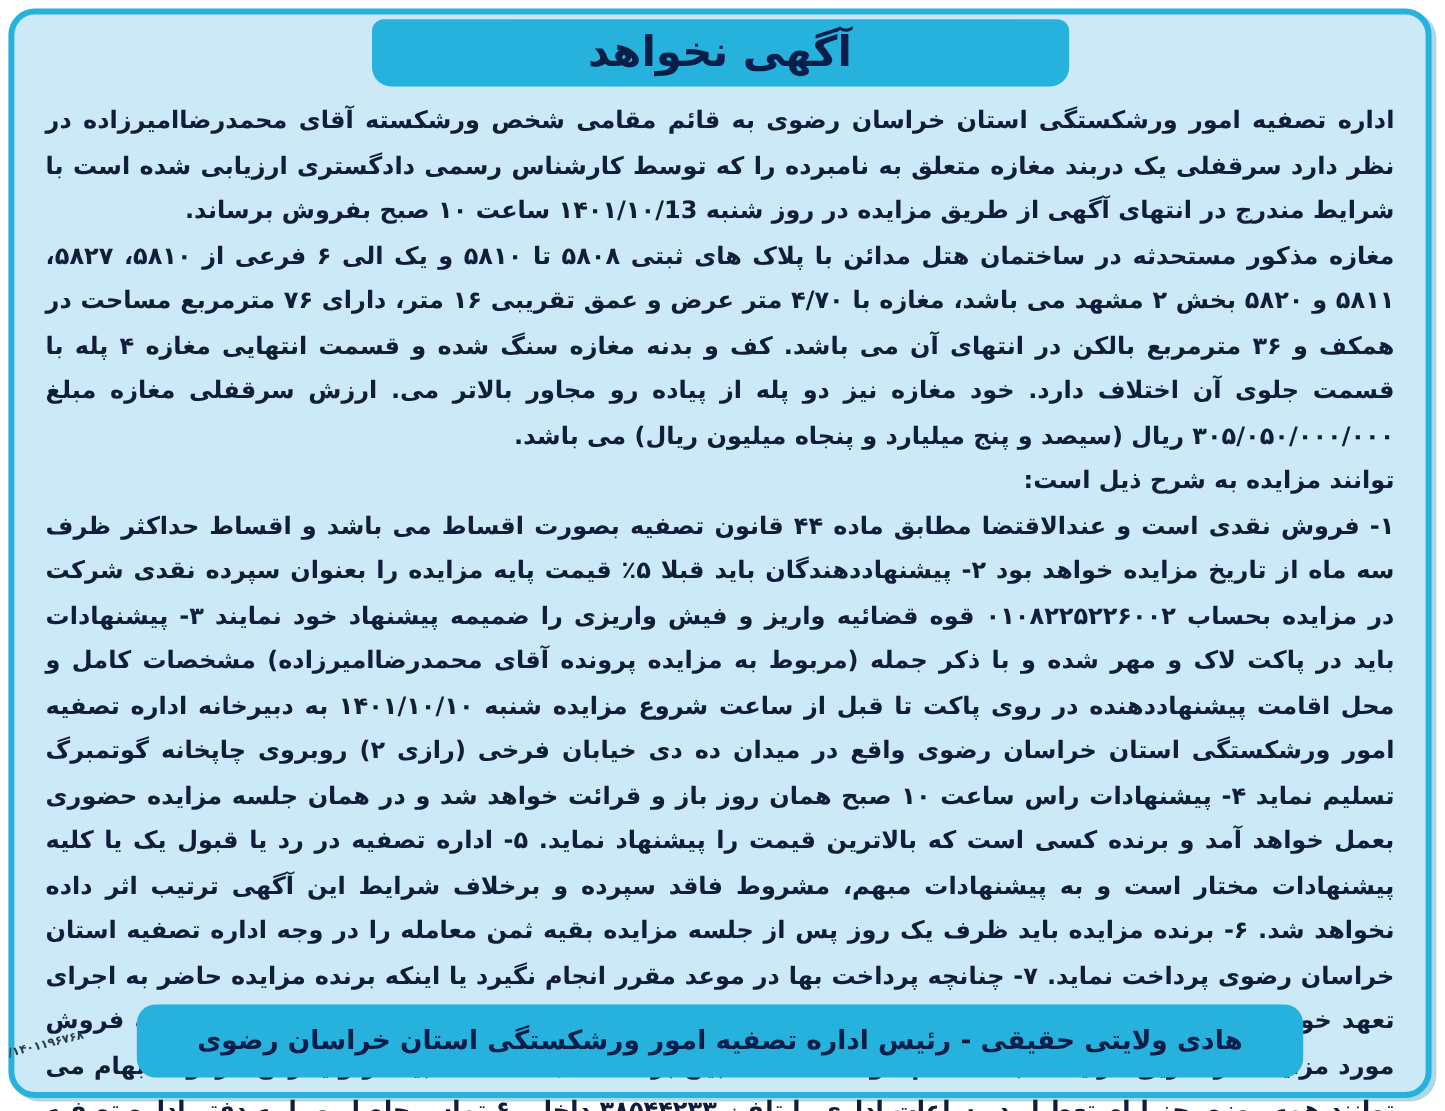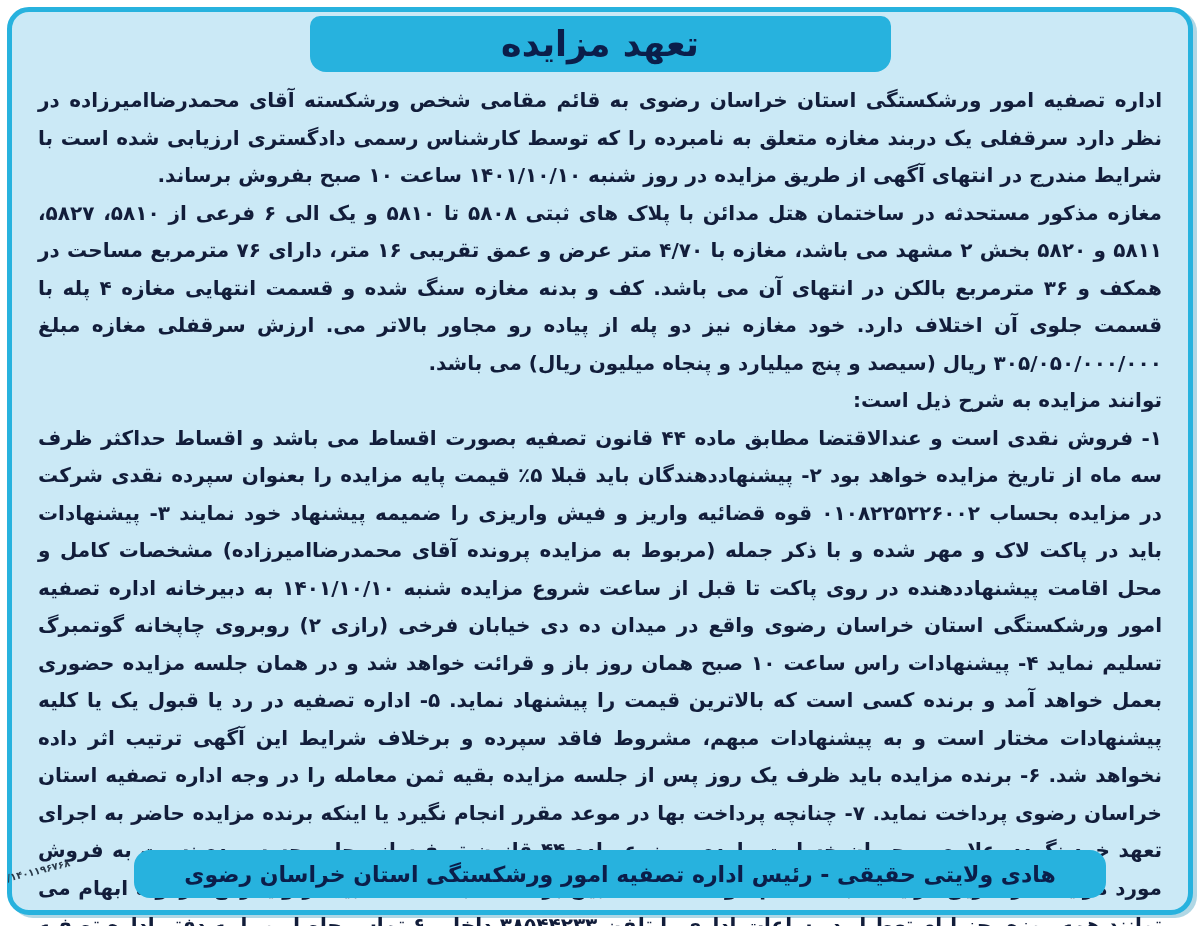--- a/index.html
+++ b/index.html
@@ -38,26 +38,25 @@
     font-weight: bold;
     font-size: 20px;
     line-height: 37.5px;
     text-align: justify;
   }
   .ad-body p { margin: 0; }
   .footer-banner {
     position: absolute;
     bottom: 12px; left: 50%;
     transform: translateX(-50%);
-    width: 972px; height: 48px;
+    width: 972px; height: 61px;
     background: #27b2de;
     border-radius: 16px;
     display: flex; align-items: center; justify-content: center;
     direction: rtl;
-    margin-left: 20px;
   }
   .footer-banner .signature-text {
     font-size: 22px;
     font-weight: bold;
     color: #0b1e4a;
   }
   .ad-code {
     position: absolute;
     left: -6px; bottom: 34px;
     font-size: 10px;
@@ -67,25 +66,25 @@
     direction: ltr;
     letter-spacing: 1px;
   }
 </style>
 </head>
 <body>
 
 <div class="ad-frame">
 
   <div class="title-banner">
-    <span class="title-text">تعهد مزایده</span>
+    <span class="title-text">آگهی نخواهد</span>
   </div>
 
   <div class="ad-body">
-    <p>اداره تصفیه امور ورشکستگی استان خراسان رضوی به قائم مقامی شخص ورشکسته آقای محمدرضاامیرزاده در نظر دارد سرقفلی یک دربند مغازه متعلق به نامبرده را که توسط کارشناس رسمی دادگستری ارزیابی شده است با شرایط مندرج در انتهای آگهی از طریق مزایده در روز شنبه ۱۴۰۱/۱۰/۱۰ ساعت ۱۰ صبح بفروش برساند.</p>
+    <p>اداره تصفیه امور ورشکستگی استان خراسان رضوی به قائم مقامی شخص ورشکسته آقای محمدرضاامیرزاده در نظر دارد سرقفلی یک دربند مغازه متعلق به نامبرده را که توسط کارشناس رسمی دادگستری ارزیابی شده است با شرایط مندرج در انتهای آگهی از طریق مزایده در روز شنبه ۱۴۰۱/۱۰/13 ساعت ۱۰ صبح بفروش برساند.</p>
     <p>مغازه مذکور مستحدثه در ساختمان هتل مدائن با پلاک های ثبتی ۵۸۰۸ تا ۵۸۱۰ و یک الی ۶ فرعی از ۵۸۱۰، ۵۸۲۷، ۵۸۱۱ و ۵۸۲۰ بخش ۲ مشهد می باشد، مغازه با ۴/۷۰ متر عرض و عمق تقریبی ۱۶ متر، دارای ۷۶ مترمربع مساحت در همکف و ۳۶ مترمربع بالکن در انتهای آن می باشد. کف و بدنه مغازه سنگ شده و قسمت انتهایی مغازه ۴ پله با قسمت جلوی آن اختلاف دارد. خود مغازه نیز دو پله از پیاده رو مجاور بالاتر می. ارزش سرقفلی مغازه مبلغ ۳۰۵/۰۵۰/۰۰۰/۰۰۰ ریال (سیصد و پنج میلیارد و پنجاه میلیون ریال) می باشد.</p>
     <p>توانند مزایده به شرح ذیل است:</p>
     <p>۱- فروش نقدی است و عندالاقتضا مطابق ماده ۴۴ قانون تصفیه بصورت اقساط می باشد و اقساط حداکثر ظرف سه ماه از تاریخ مزایده خواهد بود ۲- پیشنهاددهندگان باید قبلا ۵٪ قیمت پایه مزایده را بعنوان سپرده نقدی شرکت در مزایده بحساب ۰۱۰۸۲۲۵۲۲۶۰۰۲ قوه قضائیه واریز و فیش واریزی را ضمیمه پیشنهاد خود نمایند ۳- پیشنهادات باید در پاکت لاک و مهر شده و با ذکر جمله (مربوط به مزایده پرونده آقای محمدرضاامیرزاده) مشخصات کامل و محل اقامت پیشنهاددهنده در روی پاکت تا قبل از ساعت شروع مزایده شنبه ۱۴۰۱/۱۰/۱۰ به دبیرخانه اداره تصفیه امور ورشکستگی استان خراسان رضوی واقع در میدان ده دی خیابان فرخی (رازی ۲) روبروی چاپخانه گوتمبرگ تسلیم نماید ۴- پیشنهادات راس ساعت ۱۰ صبح همان روز باز و قرائت خواهد شد و در همان جلسه مزایده حضوری بعمل خواهد آمد و برنده کسی است که بالاترین قیمت را پیشنهاد نماید. ۵- اداره تصفیه در رد یا قبول یک یا کلیه پیشنهادات مختار است و به پیشنهادات مبهم، مشروط فاقد سپرده و برخلاف شرایط این آگهی ترتیب اثر داده نخواهد شد. ۶- برنده مزایده باید ظرف یک روز پس از جلسه مزایده بقیه ثمن معامله را در وجه اداره تصفیه استان خراسان رضوی پرداخت نماید. ۷- چنانچه پرداخت بها در موعد مقرر انجام نگیرد یا اینکه برنده مزایده حاضر به اجرای تعهد خود نگردد، علاوه بر جبران خسارت وارده موضوع ماده ۴۴ قانون تصفیه از محل وجه سپرده نسبت به فروش مورد مزایده، از طریق مزایده مجدد اقدام خواهد شد. طالبین برای کسب اطلاعات بیشتر و یا رفع هرگونه ابهام می توانند همه روزه بجز ایام تعطیل در ساعات اداری با تلفن ۳۸۵۴۴۲۳۳ داخلی ۶ تماس حاصل و یا به دفتر اداره تصفیه واقع در میدان ده دی خیابان فرخی روبروی چاپخانه گوتمبرگ مراجعه نمایند.</p>
   </div>
 
   <div class="footer-banner">
     <span class="signature-text">هادی ولایتی حقیقی - رئیس اداره تصفیه امور ورشکستگی استان خراسان رضوی</span>
   </div>
 
   <div class="ad-code">/۱۴۰۱۱۹۶۷۶۸</div>

